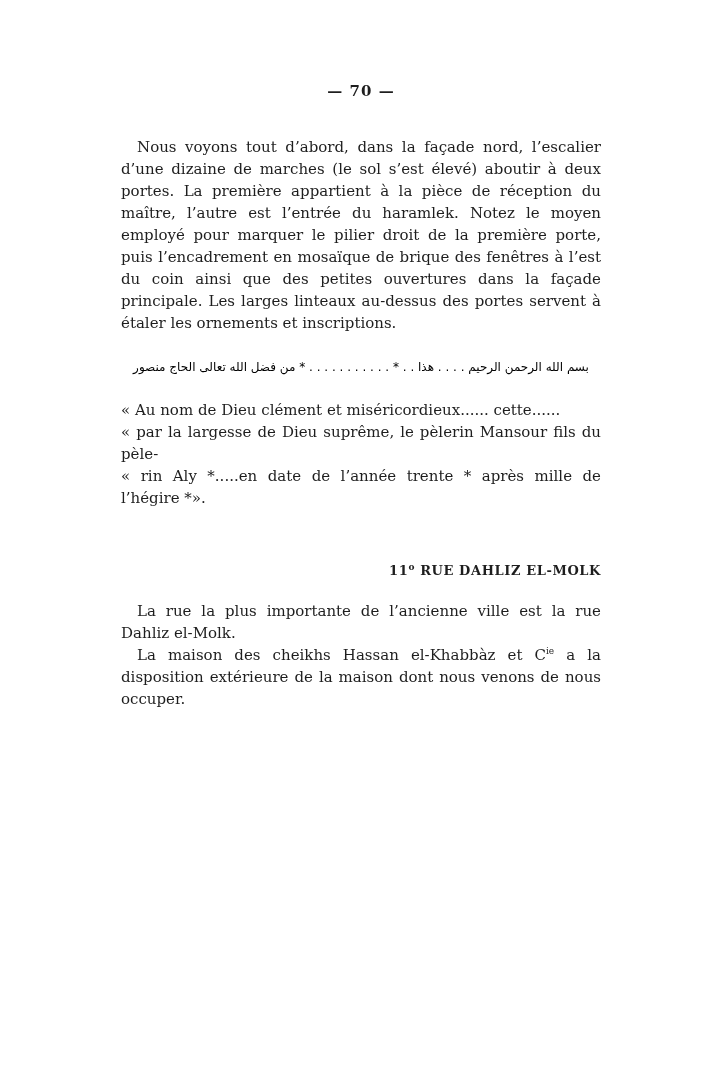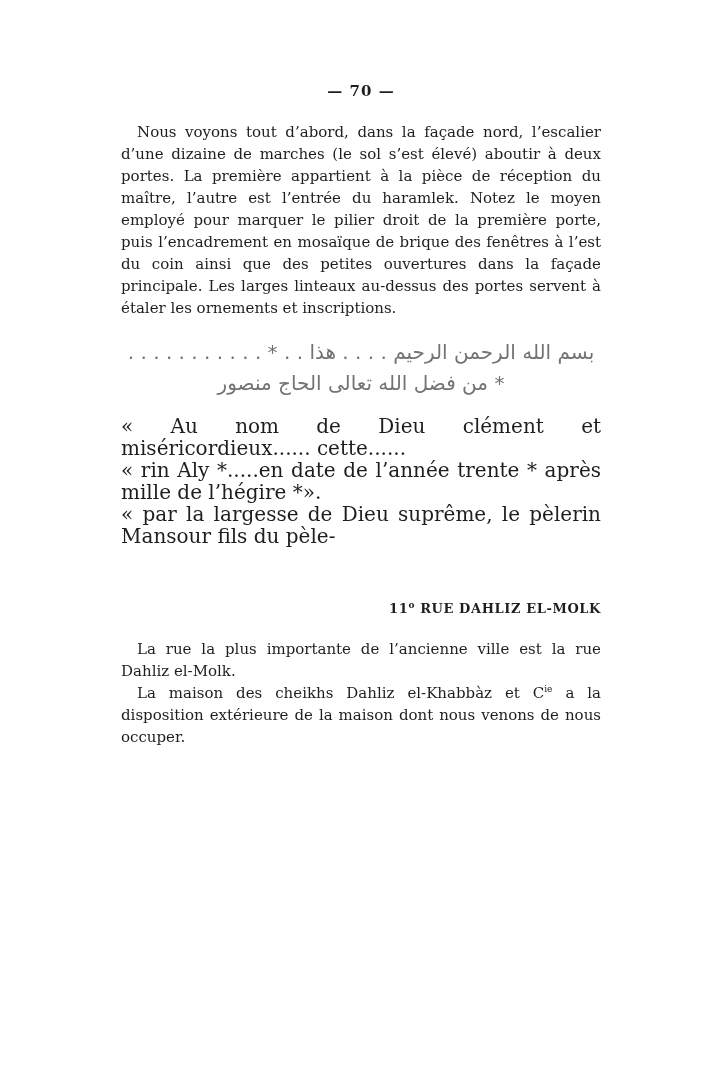--- a/index.html
+++ b/index.html
@@ -12,42 +12,42 @@
     color: #1e1e1e;
     padding: 82px 119px 40px 121px;
     position: relative;
     overflow: hidden;
   }
   .page-number {
     text-align: center;
     font-weight: bold;
     font-size: 15px;
     letter-spacing: 1px;
-    margin-bottom: 21px;
+    margin-bottom: 36px;
   }
   .para {
     font-size: 15px;
     line-height: 22px;
     text-align: justify;
     text-indent: 16px;
   }
   .para.no-indent { text-indent: 0; }
   .spacer-sm { height: 8px; }
   .arabic-block {
     direction: rtl;
     font-family: "DejaVu Sans", sans-serif;
-    font-size: 20px;
+    font-size: 12px;
     line-height: 31px;
     text-align: center;
     margin: 18px 0 16px 0;
-    color: #737373;
+    color: #000000;
   }
   .quote-block { margin: 8px 0 18px 0; }
   .quote-line {
-    font-size: 20px;
+    font-size: 15px;
     line-height: 22px;
     text-align: justify;
   }
   .section-heading {
     text-align: right;
     font-size: 13px;
     font-weight: bold;
     letter-spacing: 0.6px;
     margin: 28px 0 22px 0;
   }
@@ -63,29 +63,29 @@
 
   <p class="para">Nous voyons tout d’abord, dans la façade nord, l’escalier d’une dizaine de marches (le sol s’est élevé) aboutir à deux portes. La première appartient à la pièce de réception du maître, l’autre est l’entrée du haramlek. Notez le moyen employé pour marquer le pilier droit de la première porte, puis l’encadrement en mosaïque de brique des fenêtres à l’est du coin ainsi que des petites ouvertures dans la façade principale. Les larges linteaux au-dessus des portes servent à étaler les ornements et inscriptions.</p>
 
 
   <div class="arabic-block">
     <div class="arabic-line">بسم الله الرحمن الرحيم . . . . هذا . . * . . . . . . . . . . . * من فضل الله تعالى الحاج منصور</div>
   </div>
 
   <div class="quote-block">
     <div class="quote-line">« Au nom de Dieu clément et miséricordieux...... cette......</div>
+    <div class="quote-line">« par la largesse de Dieu suprême, le pèlerin Mansour fils du pèle-</div>
     <div class="quote-line">« rin Aly *.....en date de l’année trente * après mille de l’hégire *».</div>
-    <div class="quote-line">« par la largesse de Dieu suprême, le pèlerin Mansour fils du pèle-</div>
   </div>
 
   <div class="spacer-sm"></div>
 
 
 
   <div class="section-heading">
     <span>11</span><sup>o</sup><span> RUE DAHLIZ EL-MOLK</span>
   </div>
 
   <p class="para">La rue la plus importante de l’ancienne ville est la rue Dahliz el-Molk.</p>
 
-  <p class="para"><span>La maison des cheikhs Dahliz el-Khabbàz et C</span><sup>ie</sup><span> a la disposition extérieure de la maison dont nous venons de nous occuper.</span></p>
+  <p class="para"><span>La maison des cheikhs Hassan el-Khabbàz et C</span><sup>ie</sup><span> a la disposition extérieure de la maison dont nous venons de nous occuper.</span></p>
 
 </div>
 
 </body></html>

